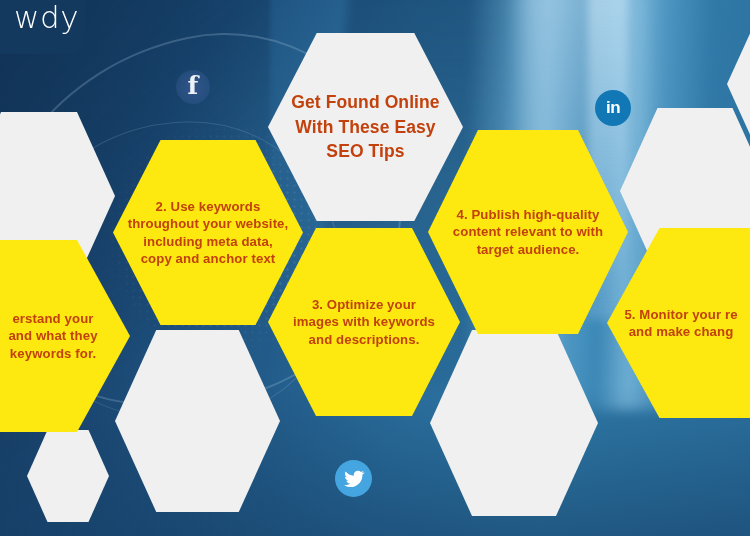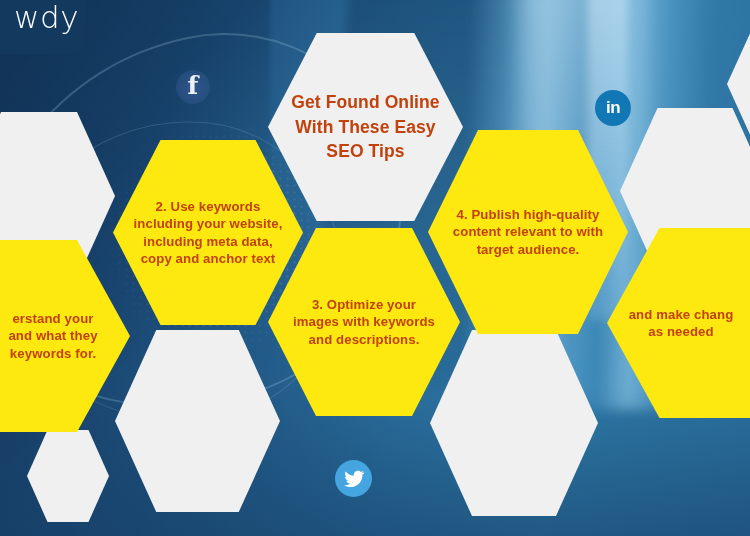--- a/index.html
+++ b/index.html
@@ -167,21 +167,21 @@
     <div class="txt" style="padding-left:66px;">
       <div>erstand your</div>
       <div>and what they</div>
       <div>keywords for.</div>
     </div>
   </div>
 
   <div class="hex yellow tip-hex" style="left:113px;top:140px;width:190px;height:185px;">
     <div class="txt">
       <div>2. Use keywords</div>
-      <div>including your website,</div>
+      <div>throughout your website,</div>
       <div>including meta data,</div>
       <div>copy and anchor text</div>
     </div>
   </div>
 
   <div class="hex yellow tip-hex" style="left:268px;top:228px;width:192px;height:188px;">
     <div class="txt">
       <div>3. Optimize your</div>
       <div>images with keywords</div>
       <div>and descriptions.</div>
@@ -191,22 +191,22 @@
   <div class="hex yellow tip-hex" style="left:428px;top:130px;width:200px;height:204px;">
     <div class="txt">
       <div>4. Publish high-quality</div>
       <div>content relevant to with</div>
       <div>target audience.</div>
     </div>
   </div>
 
   <div class="hex yellow tip-hex" style="left:607px;top:228px;width:210px;height:190px;">
     <div class="txt" style="padding-right:70px;">
+      <div>5. Monitor your re</div>
       <div>and make chang</div>
-      <div>as needed</div>
     </div>
   </div>
 
   <div class="logo-badge">
     <span class="logo-text">wdy</span>
   </div>
 
   <div class="social fb">
     <span class="glyph">f</span>
   </div>

